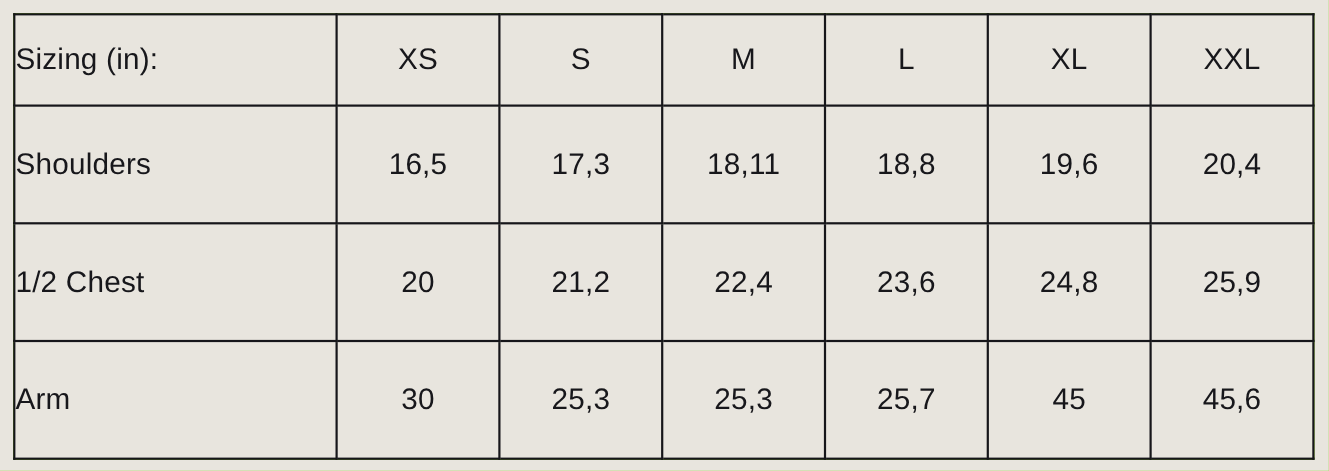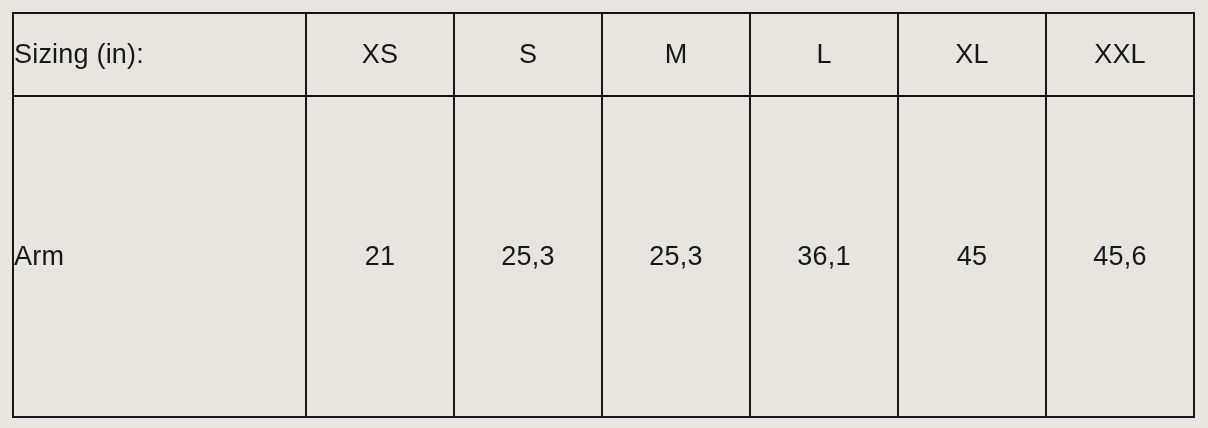--- a/index.html
+++ b/index.html
@@ -90,23 +90,41 @@
         <th class="head-size">XS</th>
         <th class="head-size">S</th>
         <th class="head-size">M</th>
         <th class="head-size">L</th>
         <th class="head-size">XL</th>
         <th class="head-size">XXL</th>
       </tr>
     </thead>
     <tbody>
       <tr>
+        <td class="cell-label">Shoulders</td>
+        <td class="cell-size">16,5</td>
+        <td class="cell-size">17,3</td>
+        <td class="cell-size">18,11</td>
+        <td class="cell-size">18,8</td>
+        <td class="cell-size">19,6</td>
+        <td class="cell-size">20,4</td>
+      </tr>
+      <tr>
+        <td class="cell-label">1/2 Chest</td>
+        <td class="cell-size">20</td>
+        <td class="cell-size">21,2</td>
+        <td class="cell-size">22,4</td>
+        <td class="cell-size">23,6</td>
+        <td class="cell-size">24,8</td>
+        <td class="cell-size">25,9</td>
+      </tr>
+      <tr>
         <td class="cell-label">Arm</td>
-        <td class="cell-size">21</td>
+        <td class="cell-size">30</td>
         <td class="cell-size">25,3</td>
         <td class="cell-size">25,3</td>
-        <td class="cell-size">36,1</td>
+        <td class="cell-size">25,7</td>
         <td class="cell-size">45</td>
         <td class="cell-size">45,6</td>
       </tr>
     </tbody>
   </table>
 </div>
 
 </body></html>

